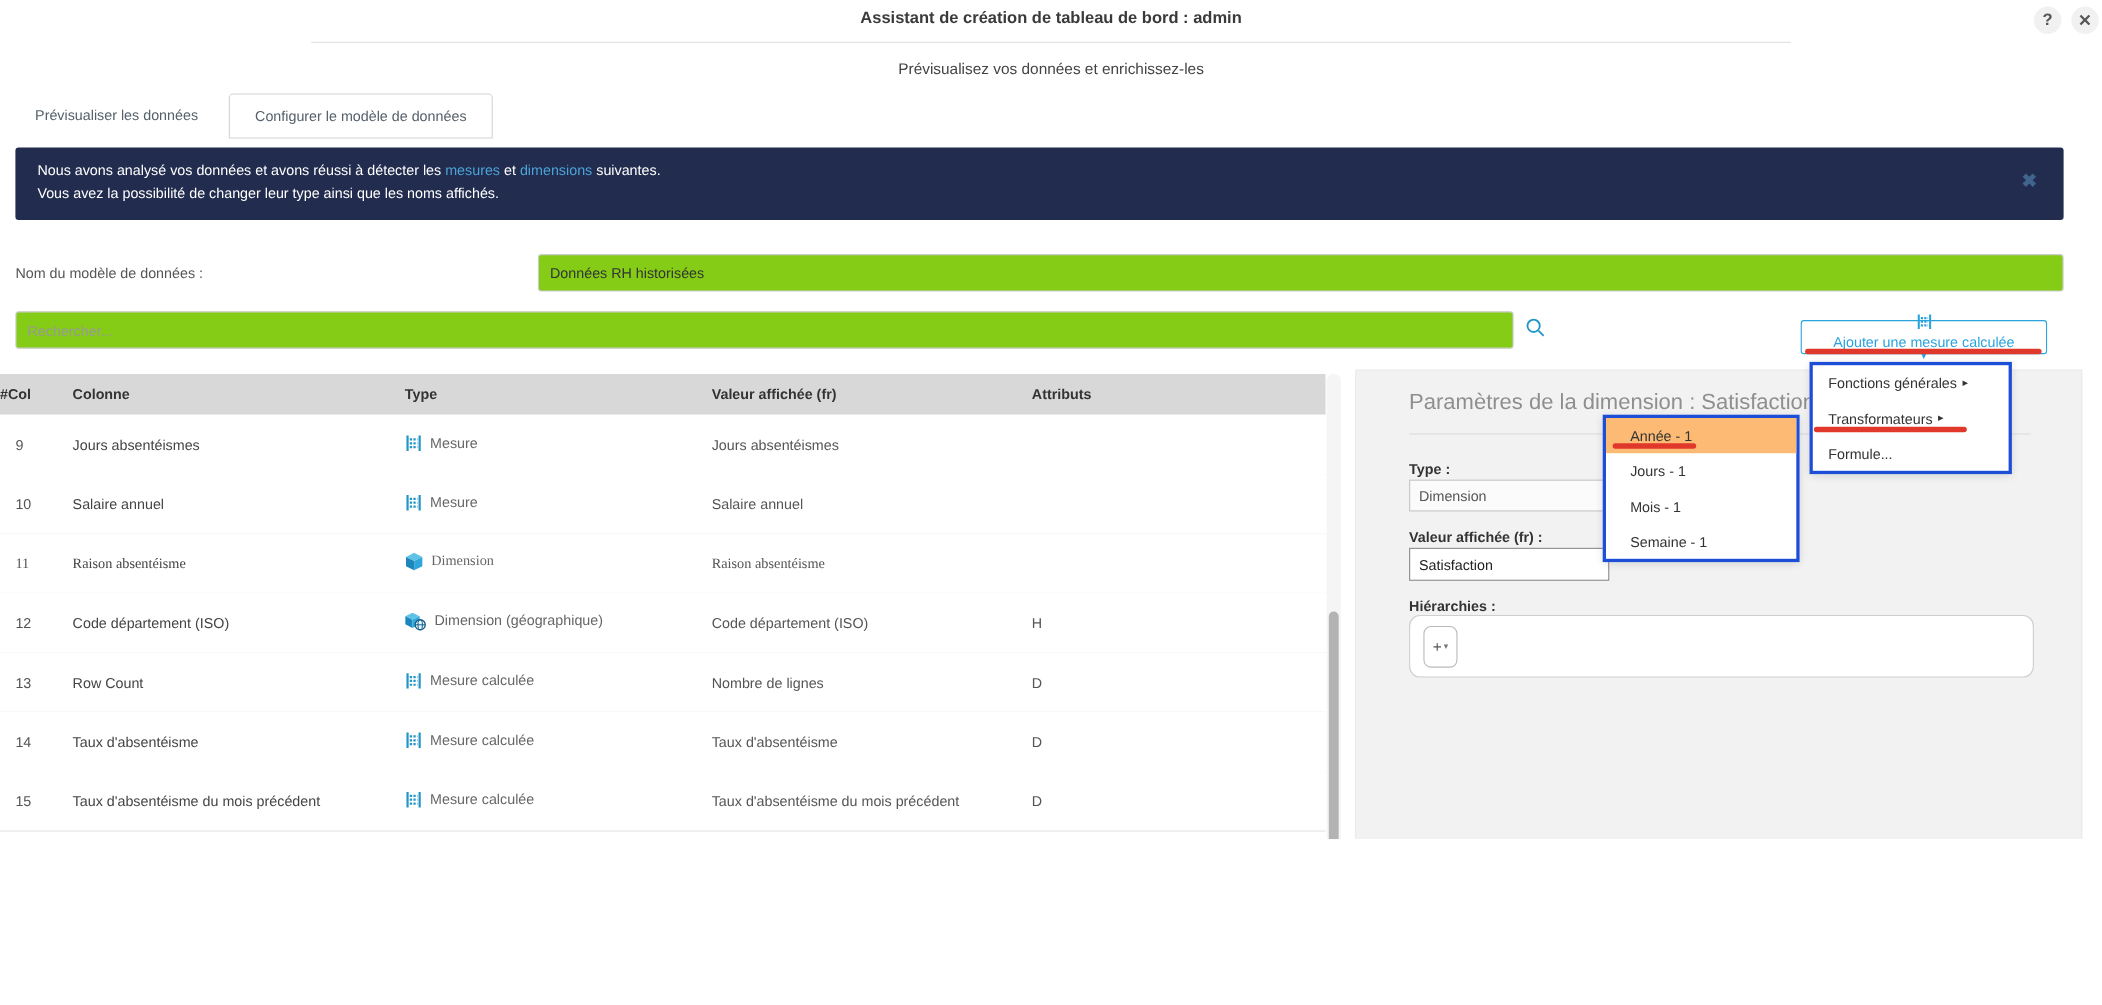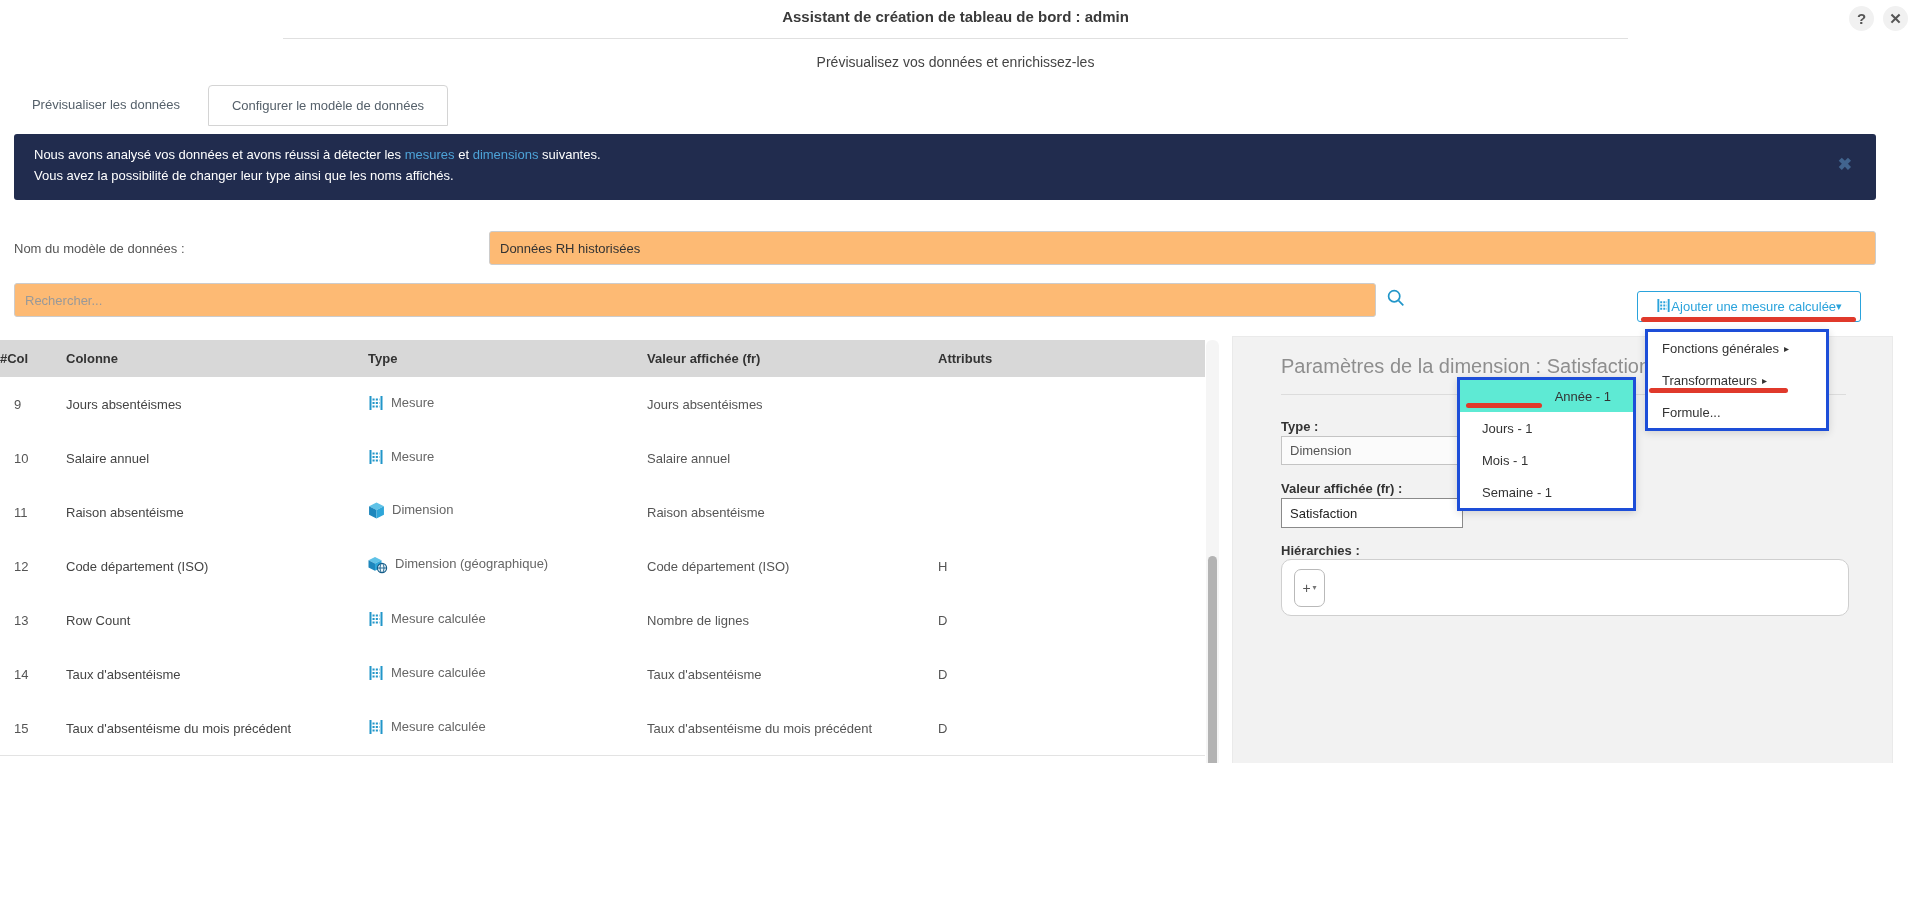--- a/index.html
+++ b/index.html
@@ -22,27 +22,27 @@
   
   .banner{top:134px;left:14px;width:1862px;height:66px;background:#212c4e;border-radius:3px;color:#fff;font-size:13px;}
   .banner .l1{position:absolute;left:20px;top:13px;}
   .banner .l2{position:absolute;left:20px;top:34px;}
   .banner a{color:#4da3d8;text-decoration:none;cursor:pointer;}
   .banner .bclose{position:absolute;right:24px;top:20px;color:#41648e;font-size:17px;font-weight:bold;cursor:pointer;}
 
   
   .fld-label{font-size:13px;color:#555;}
   .txt-input{border:1px solid #ccc;border-radius:3px;font-family:"Liberation Sans",sans-serif;
-      font-size:13px;color:#333;padding:16px 10px;box-sizing:border-box;background:#fdba74;outline:none;}
+      font-size:13px;color:#333;padding:16px 10px;box-sizing:border-box;background:#84cc16;outline:none;}
   .txt-input::placeholder{color:#999;}
 
   
   .add-btn{top:291px;left:1637px;width:224px;height:31px;border:1px solid #2aa3dc;border-radius:3px;
       background:#fff;color:#2aa3dc;font-size:13px;display:flex;align-items:center;justify-content:center;
-      gap:0;cursor:pointer;box-sizing:border-box;}
+      gap:0;cursor:pointer;box-sizing:border-box;flex-direction:column;}
   .caret{font-size:11px;line-height:1;}
 
   
   .tbl-header{top:340px;left:0;width:1205px;height:37px;background:#d8d8d8;display:grid;
       grid-template-columns:66px 302px 279px 291px 1fr;align-items:center;font-size:13px;font-weight:bold;color:#333;}
   .tbl-header>div{padding-left:0;}
   .tbl-header>div:first-child{}
   .trow{left:0;width:1205px;height:54px;display:grid;grid-template-columns:66px 302px 279px 291px 1fr;
       align-items:center;font-size:13px;border-bottom:1px solid #e3e3e3;background:#fff;cursor:pointer;}
   .trow>div:first-child{padding-left:14px;color:#555;}
@@ -66,21 +66,21 @@
       background:#fff;display:flex;align-items:center;justify-content:center;gap:2px;cursor:pointer;color:#555;font-size:14px;}
   .hier-add .caret{font-size:8px;color:#777;}
 
   
   .menu{background:#fff;border:3px solid #1d4ed8;box-shadow:0 2px 8px rgba(0,0,0,.14);font-size:13px;color:#333;z-index:20;}
   .menu-item{padding:0 14px;height:32px;display:flex;align-items:center;gap:5px;cursor:pointer;white-space:nowrap;}
   .menu-item .sub-arrow{font-size:10px;color:#333;}
   .menu1{top:329px;left:1645px;width:178px;}
   .menu2{top:377px;left:1457px;width:173px;}
   .menu2 .menu-item{padding:0 22px;height:32px;}
-  .menu-item.hover{background:#5eead4;justify-content:flex-end;}
+  .menu-item.hover{background:#fdba74;}
 
   
   .red-mark{background:#e0392b;height:5px;border-radius:2.5px;z-index:40;}
 
   
   .bottom-divider{top:803px;left:330px;width:1183px;height:1px;background:#d9d9d9;}
   .validate-btn{top:827px;left:1685px;width:180px;height:39px;background:#29a9e1;border:none;border-radius:4px;
       color:#fff;font-size:14px;font-family:"Liberation Sans",sans-serif;cursor:pointer;padding-left:16px;}
 
   
@@ -159,21 +159,21 @@
         <span><svg width="16" height="16" viewBox="0 0 16 16">
             <path d="M2.5 1v14M13.5 1v14" stroke="#2196c9" stroke-width="2" fill="none"></path>
             <path d="M4.5 4.5h7M4.5 8h7M4.5 11.5h7" stroke="#2196c9" stroke-width="2" fill="none" stroke-dasharray="2.1 1.2"></path>
           </svg></span>
         <span>Mesure</span>
       </div>
     <div class="dispval">Salaire annuel</div>
     <div class="attrs"></div>
   </div>
 
-  <div class="abs trow" style="top:485px;">
+  <div class="abs trow" style="top:485px;font-family:Liberation Serif, serif;">
     <div>11</div>
     <div class="colname">Raison absentéisme</div>
     <div class="typecell">
         <span><svg width="17" height="17" viewBox="0 0 16 16">
             <polygon points="8,0.5 15,4 8,7.5 1,4" fill="#5fc2e7"></polygon>
             <polygon points="1,4 8,7.5 8,15.5 1,12" fill="#1d86bc"></polygon>
             <polygon points="15,4 8,7.5 8,15.5 15,12" fill="#2ea6d9"></polygon>
           </svg></span>
         <span>Dimension</span>
       </div>

